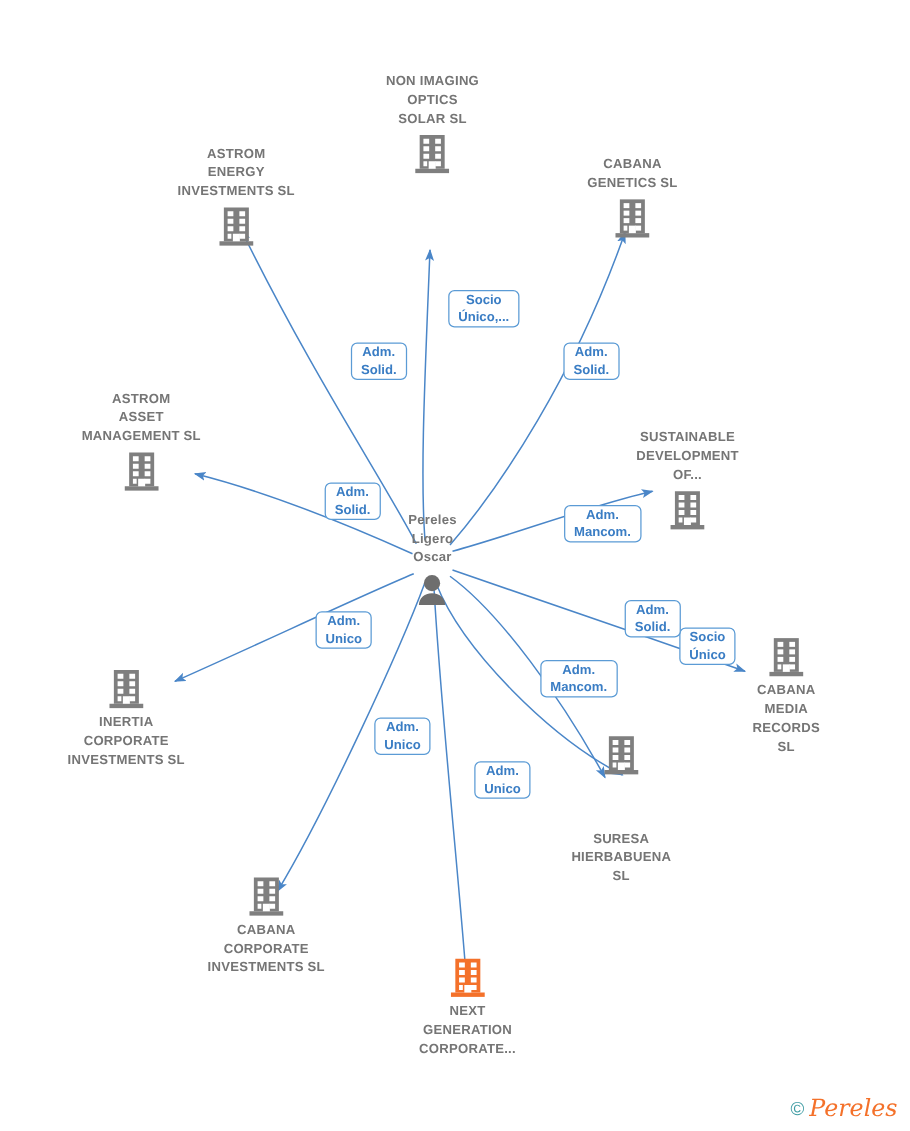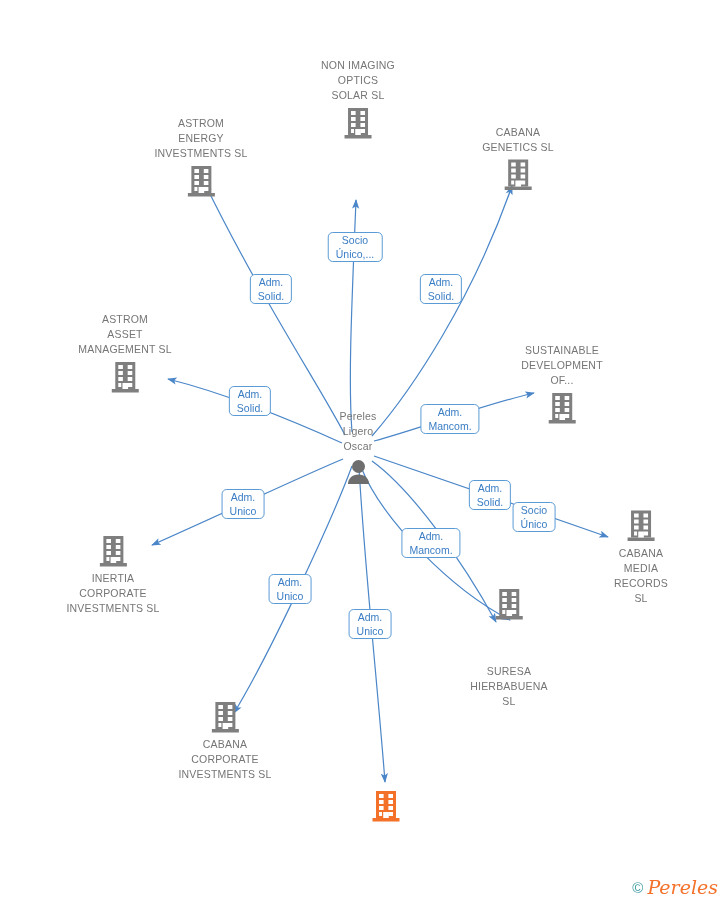--- a/index.html
+++ b/index.html
@@ -3,21 +3,21 @@
 <meta charset="utf-8">
 <style>
   html,body{margin:0;padding:0;}
   body{
     width:728px;height:905px;
     background:#ffffff;
     font-family:"Liberation Sans", sans-serif;
     position:relative;
     overflow:hidden;
   }
-  #graph{position:absolute;left:12px;top:0;width:585px;height:905px;}
+  #graph{position:absolute;left:0;top:0;width:585px;height:905px;font-weight:bold;}
   svg.edges{position:absolute;left:0;top:0;width:728px;height:905px;pointer-events:none;}
 
   .node{position:absolute;display:flex;flex-direction:column;align-items:center;}
   .node .caption{
     font-size:10.5px;color:#757575;text-align:center;line-height:15px;
     letter-spacing:.2px;white-space:pre-line;
   }
   .node.below .caption{margin-top:3px;}
   .node.above .caption{margin-bottom:3px;}
 
@@ -31,20 +31,21 @@
     border:1px solid #5b9bd5;
     border-radius:5px;
     background:#ffffff;
     color:#3a7dc4;
     font-size:10.5px;
     line-height:14px;
     text-align:center;
     padding:0 7px;
     white-space:pre-line;
     transform:translate(-50%,-50%);
+    margin-left:44px;
   }
 
   .watermark{
     position:absolute;right:10px;bottom:8px;
     display:flex;align-items:center;gap:4px;
     user-select:none;
   }
   .watermark .copy{color:#3f9ca3;font-size:15px;line-height:15px;}
   .watermark .brand{
     color:#f4712a;font-size:19px;line-height:19px;
@@ -265,20 +266,23 @@
             <rect x="17.4" y="5" width="4.6" height="4" fill="#ffffff"></rect>
             <rect x="8" y="11" width="4.6" height="4" fill="#ffffff"></rect>
             <rect x="17.4" y="11" width="4.6" height="4" fill="#ffffff"></rect>
             <rect x="8" y="17" width="4.6" height="4" fill="#ffffff"></rect>
             <rect x="17.4" y="17" width="4.6" height="4" fill="#ffffff"></rect>
             <rect x="12.2" y="23" width="5.6" height="6" fill="#ffffff"></rect>
             <rect x="17.4" y="23" width="4.6" height="4" fill="#ffffff"></rect>
             <rect x="8" y="23" width="3" height="4" fill="#ffffff"></rect>
           </svg>
         </div>
+        <div class="caption">NEXT
+GENERATION
+CORPORATE...</div>
       </div>
       <div class="node above" style="left: 346px; top: 449px; transform: translate(-50%, -50%);">
         <div class="caption">Pereles
 Ligero
 Oscar</div>
         <div>
           <svg class="person" viewBox="0 0 32 32">
             <circle cx="16" cy="9.5" r="6.5" fill="#6e6e6e"></circle>
             <path d="M16 17.5c-6.4 0-10.5 4.2-10.5 9.5h21c0-5.3-4.1-9.5-10.5-9.5z" fill="#6e6e6e"></path>
           </svg>

